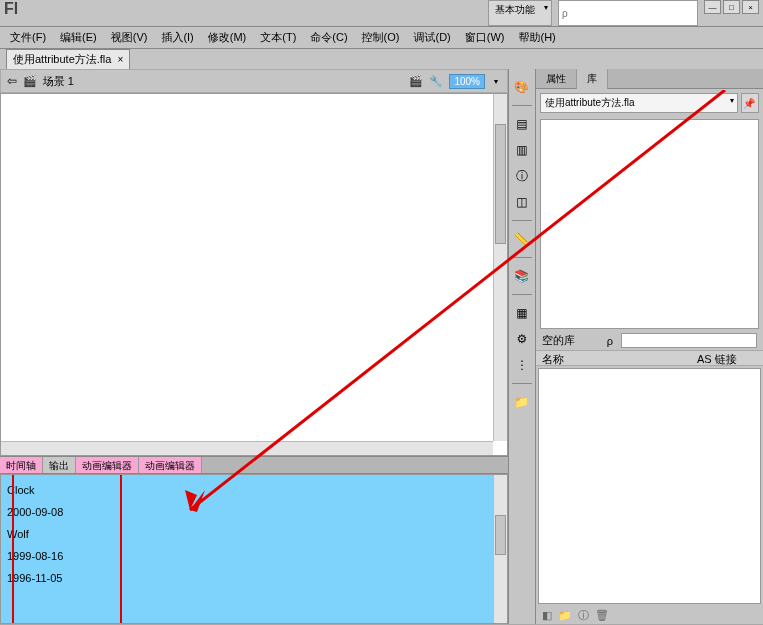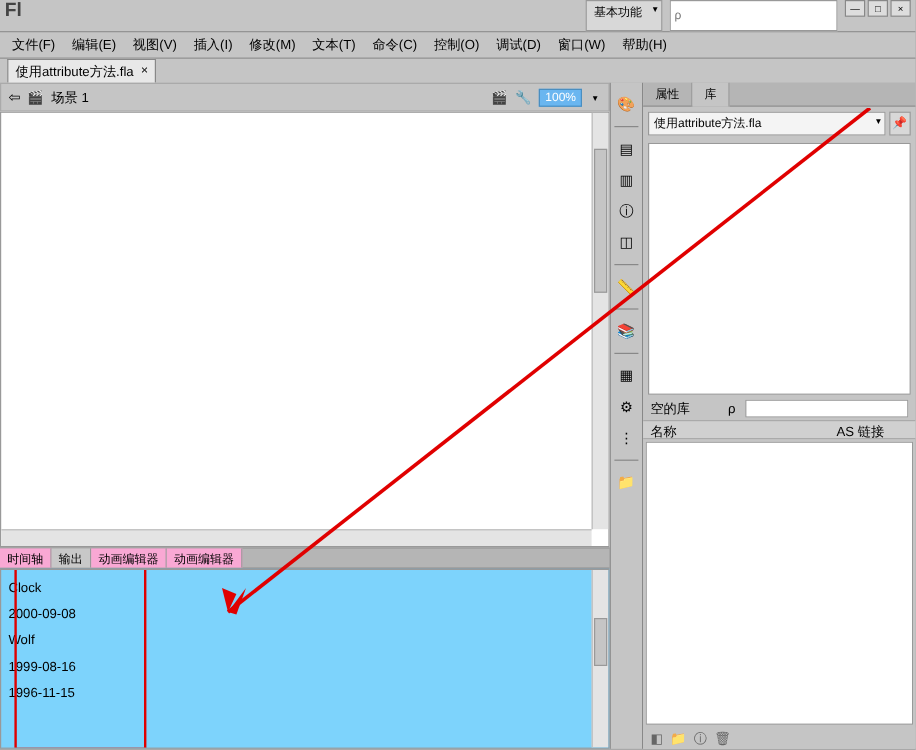--- a/index.html
+++ b/index.html
@@ -123,21 +123,21 @@
       <div class="btab active">输出</div>
       <div class="btab">动画编辑器</div>
       <div class="btab">动画编辑器</div>
     </div>
     <div class="output-panel">
       <div class="output-content">
         <div>Clock</div>
         <div>2000-09-08</div>
         <div>Wolf</div>
         <div>1999-08-16</div>
-        <div>1996-11-15</div>
+        <div>1996-11-05</div>
       </div>
       <div class="output-highlight"></div>
       <div class="output-scroll">
           <div class="thumb"></div>
         </div>
     </div>
   </div>
 
   <div class="tool-strip">
     <div class="tool-btn">🎨</div>

